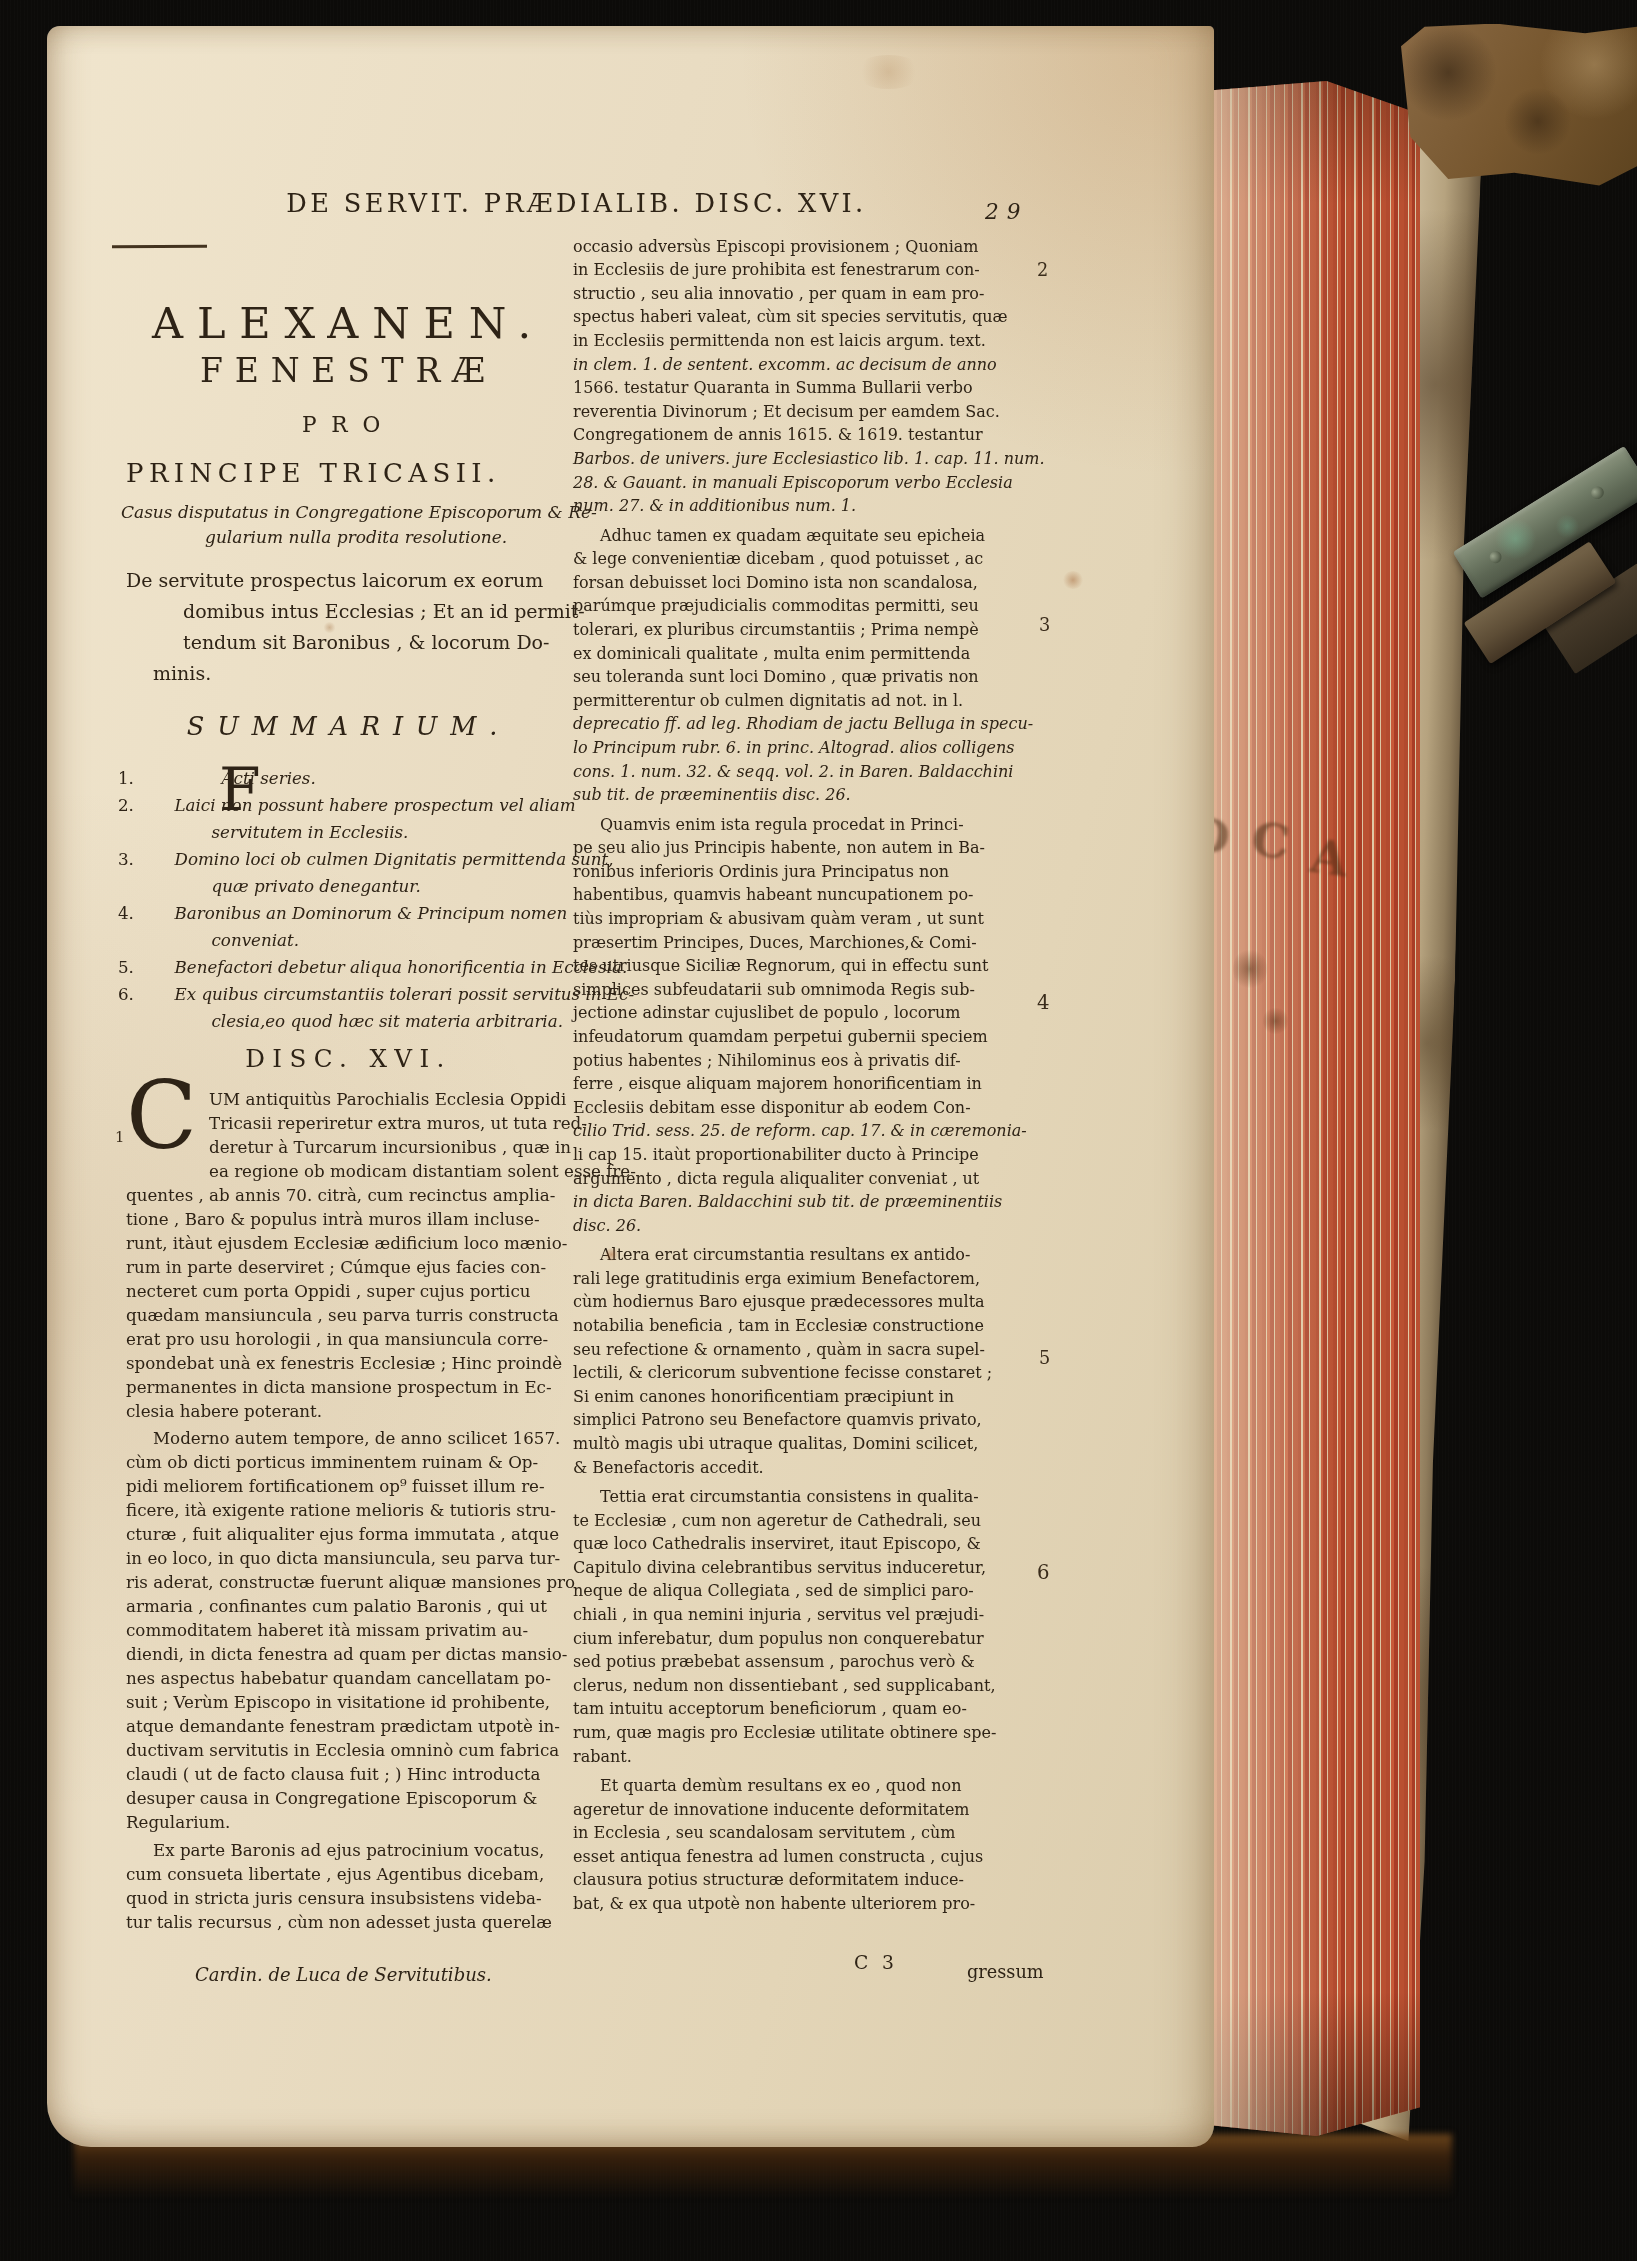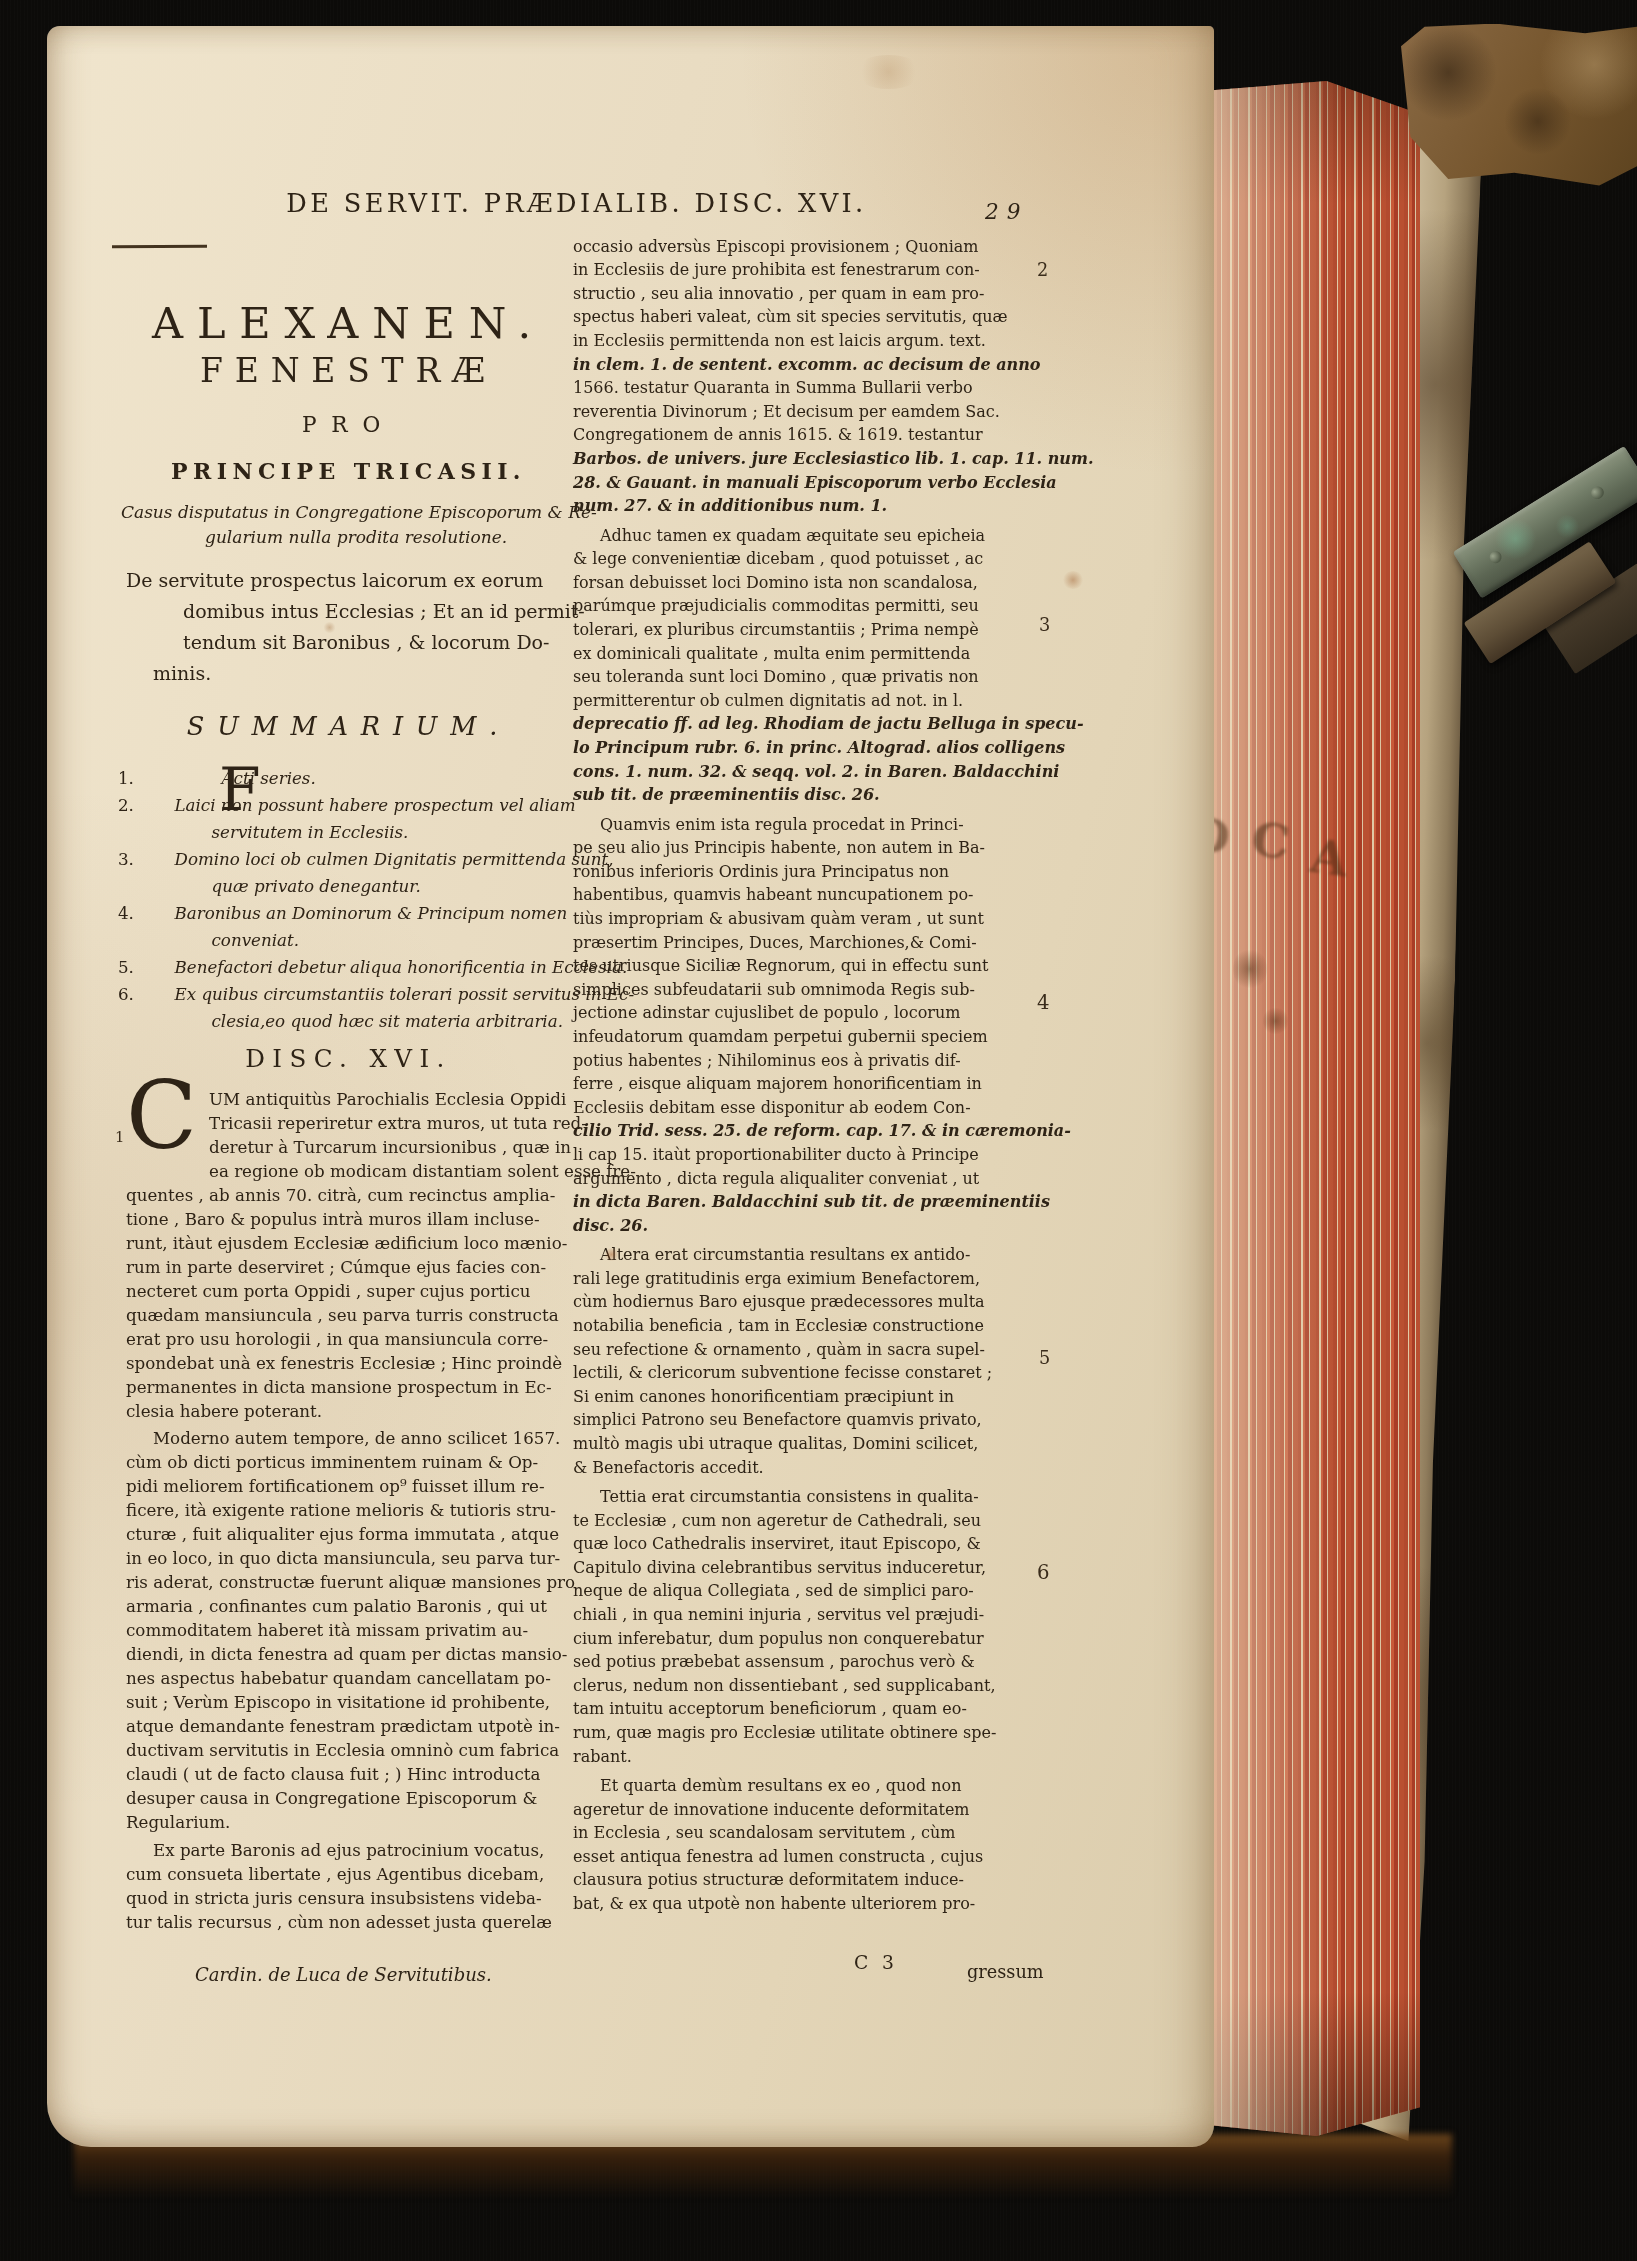--- a/index.html
+++ b/index.html
@@ -98,42 +98,42 @@
   .clasp-wood{
     position:absolute;left:1550px;top:589px;width:113px;height:59px;z-index:3;
     transform:rotate(-33deg);border-radius:2px;
     background:linear-gradient(180deg,#4a3e2d,#332a1d);
   }
   
   .stain{position:absolute;border-radius:50%;pointer-events:none;}
   
   .paper *{color:#2e2316;}
   .tline{white-space:nowrap;}
-  .it{font-style:italic;font-weight:bold;}
+  .it{font-style:italic;}
   
   .running-header{
     position:absolute;left:79px;top:162px;width:901px;text-align:center;
     font-size:25.6px;letter-spacing:3.4px;font-weight:500;
   }
   .page-number{
     position:absolute;left:938px;top:173px;font-size:21.7px;font-style:italic;letter-spacing:7.9px;
   }
   .title-rule{
     position:absolute;left:65px;top:219px;width:95px;height:3px;background:#43331f;
     transform:rotate(-.4deg);
   }
   
   .t-alexanen{position:absolute;left:79px;top:272px;width:445px;text-align:center;
     font-size:43px;letter-spacing:13.8px;font-weight:500;}
   .t-fenestrae{position:absolute;left:79px;top:325px;width:445px;text-align:center;
     font-size:33px;letter-spacing:11.8px;font-weight:500;}
   .t-pro{position:absolute;left:79px;top:386px;width:445px;text-align:center;
     font-size:21.7px;letter-spacing:14.8px;font-weight:500;}
-  .t-principe{position:absolute;left:79px;top:432px;width:445px;text-align:center;
-    font-size:22px;letter-spacing:5.4px;font-weight:700;}
+  .t-principe{position:absolute;left:79px;top:432px;width:445px;
+    font-size:26px;letter-spacing:5.4px;font-weight:400;}
   .case-note{position:absolute;left:74px;top:474px;width:453px;
     font-size:17px;line-height:25.6px;font-style:italic;font-weight:500;}
   .case-note .tline:nth-child(2){margin-left:84px;}
   .abstract{position:absolute;left:79px;top:539px;width:445px;
     font-size:19px;line-height:31px;}
   .abstract .tline{margin-left:57px;}
   .abstract .tline:first-child{margin-left:0;}
   .abstract .tline:last-child{margin-left:27px;}
   .t-summarium{position:absolute;left:79px;top:685px;width:445px;text-align:center;
     font-size:25.6px;letter-spacing:12.8px;font-style:italic;font-weight:500;}

